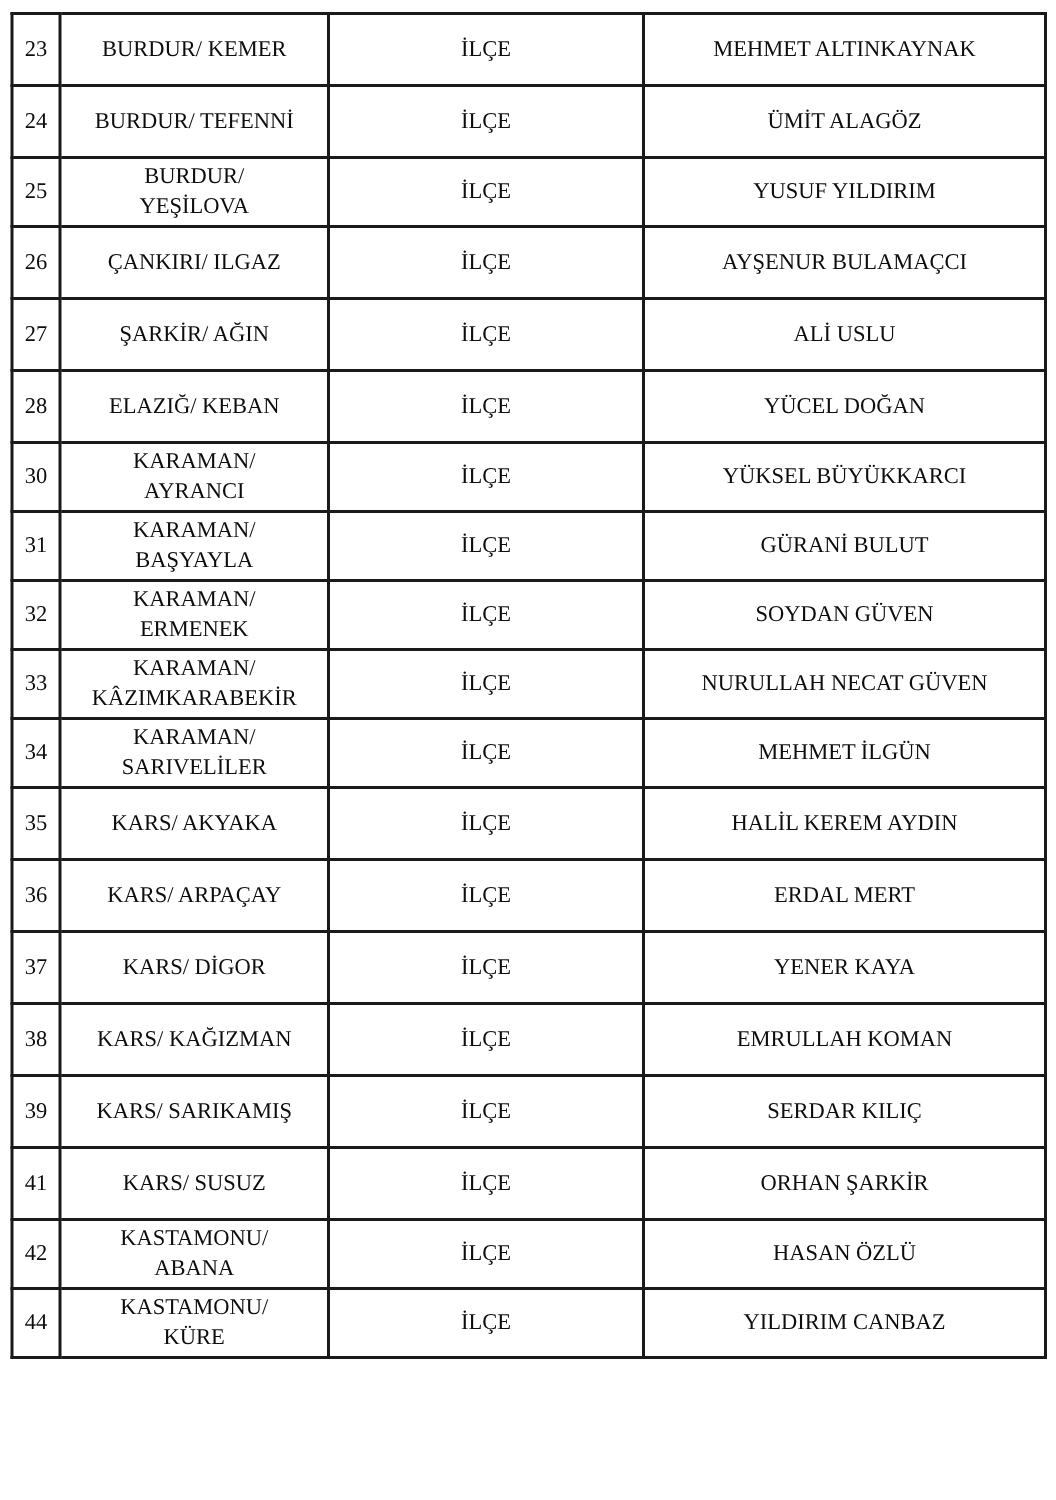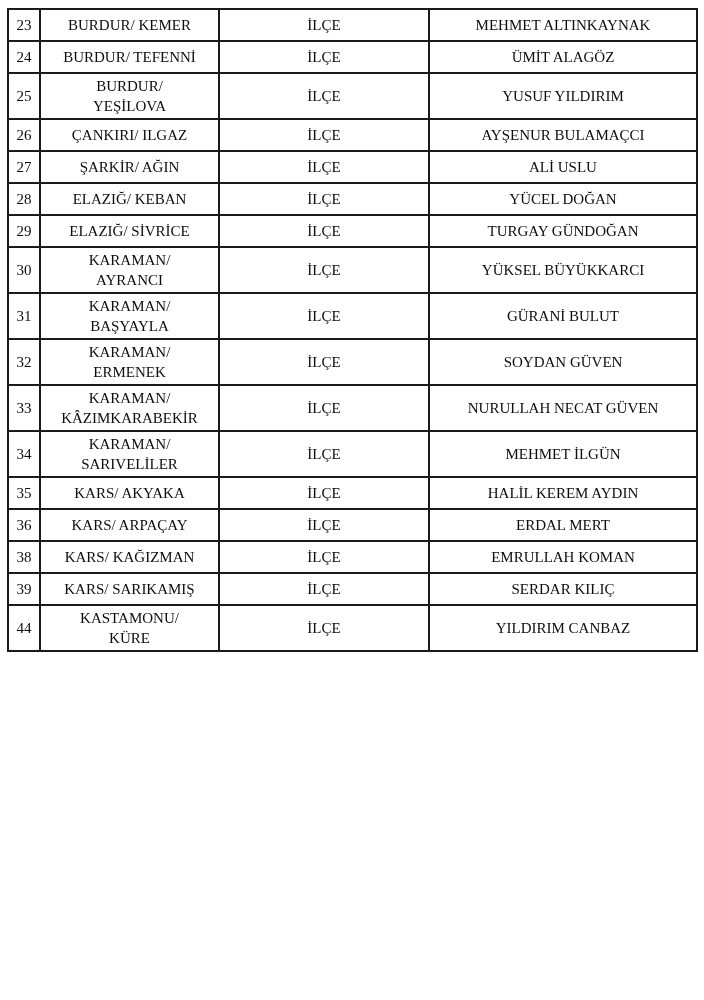--- a/index.html
+++ b/index.html
@@ -32,21 +32,21 @@
     border: 2px solid #1a1a1a;
     text-align: center;
     vertical-align: middle;
     font-size: 15px;
     line-height: 20px;
     color: #0d0d0d;
     padding: 2px 4px;
     white-space: pre-line;
     overflow: hidden;
   }
-  tr.single { height: 32px; }
+  tr.single { height: 48px; }
   tr.double { height: 46px; }
   col.c-no    { width: 32px; }
   col.c-place { width: 179px; }
   col.c-type  { width: 210px; }
   col.c-name  { width: 268px; }
 </style>
 </head>
 <body>
 
 <div class="page">
@@ -88,26 +88,20 @@
     <td class="cell-place">ŞARKİR/ AĞIN</td>
     <td class="cell-type">İLÇE</td>
     <td class="cell-name">ALİ USLU</td>
   </tr>
         <tr class="single">
     <td class="cell-no">28</td>
     <td class="cell-place">ELAZIĞ/ KEBAN</td>
     <td class="cell-type">İLÇE</td>
     <td class="cell-name">YÜCEL DOĞAN</td>
   </tr>
-        <tr class="single">
-    <td class="cell-no">29</td>
-    <td class="cell-place">ELAZIĞ/ SİVRİCE</td>
-    <td class="cell-type">İLÇE</td>
-    <td class="cell-name">TURGAY GÜNDOĞAN</td>
-  </tr>
         <tr class="double">
     <td class="cell-no">30</td>
     <td class="cell-place">KARAMAN/
 AYRANCI</td>
     <td class="cell-type">İLÇE</td>
     <td class="cell-name">YÜKSEL BÜYÜKKARCI</td>
   </tr>
         <tr class="double">
     <td class="cell-no">31</td>
     <td class="cell-place">KARAMAN/
@@ -142,30 +136,49 @@
     <td class="cell-type">İLÇE</td>
     <td class="cell-name">HALİL KEREM AYDIN</td>
   </tr>
         <tr class="single">
     <td class="cell-no">36</td>
     <td class="cell-place">KARS/ ARPAÇAY</td>
     <td class="cell-type">İLÇE</td>
     <td class="cell-name">ERDAL MERT</td>
   </tr>
         <tr class="single">
+    <td class="cell-no">37</td>
+    <td class="cell-place">KARS/ DİGOR</td>
+    <td class="cell-type">İLÇE</td>
+    <td class="cell-name">YENER KAYA</td>
+  </tr>
+        <tr class="single">
     <td class="cell-no">38</td>
     <td class="cell-place">KARS/ KAĞIZMAN</td>
     <td class="cell-type">İLÇE</td>
     <td class="cell-name">EMRULLAH KOMAN</td>
   </tr>
         <tr class="single">
     <td class="cell-no">39</td>
     <td class="cell-place">KARS/ SARIKAMIŞ</td>
     <td class="cell-type">İLÇE</td>
     <td class="cell-name">SERDAR KILIÇ</td>
+  </tr>
+        <tr class="single">
+    <td class="cell-no">41</td>
+    <td class="cell-place">KARS/ SUSUZ</td>
+    <td class="cell-type">İLÇE</td>
+    <td class="cell-name">ORHAN ŞARKİR</td>
+  </tr>
+        <tr class="double">
+    <td class="cell-no">42</td>
+    <td class="cell-place">KASTAMONU/
+ABANA</td>
+    <td class="cell-type">İLÇE</td>
+    <td class="cell-name">HASAN ÖZLÜ</td>
   </tr>
         <tr class="double">
     <td class="cell-no">44</td>
     <td class="cell-place">KASTAMONU/
 KÜRE</td>
     <td class="cell-type">İLÇE</td>
     <td class="cell-name">YILDIRIM CANBAZ</td>
   </tr>
       </tbody>
   </table>

